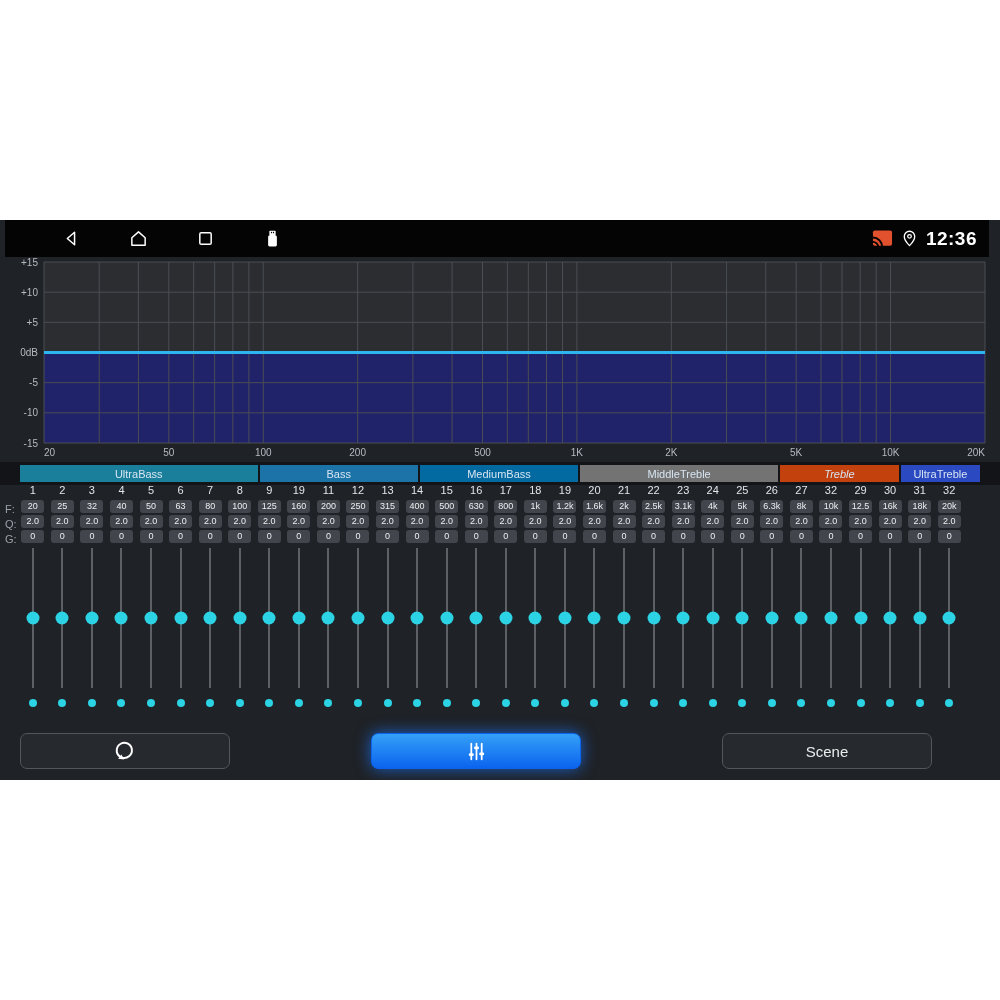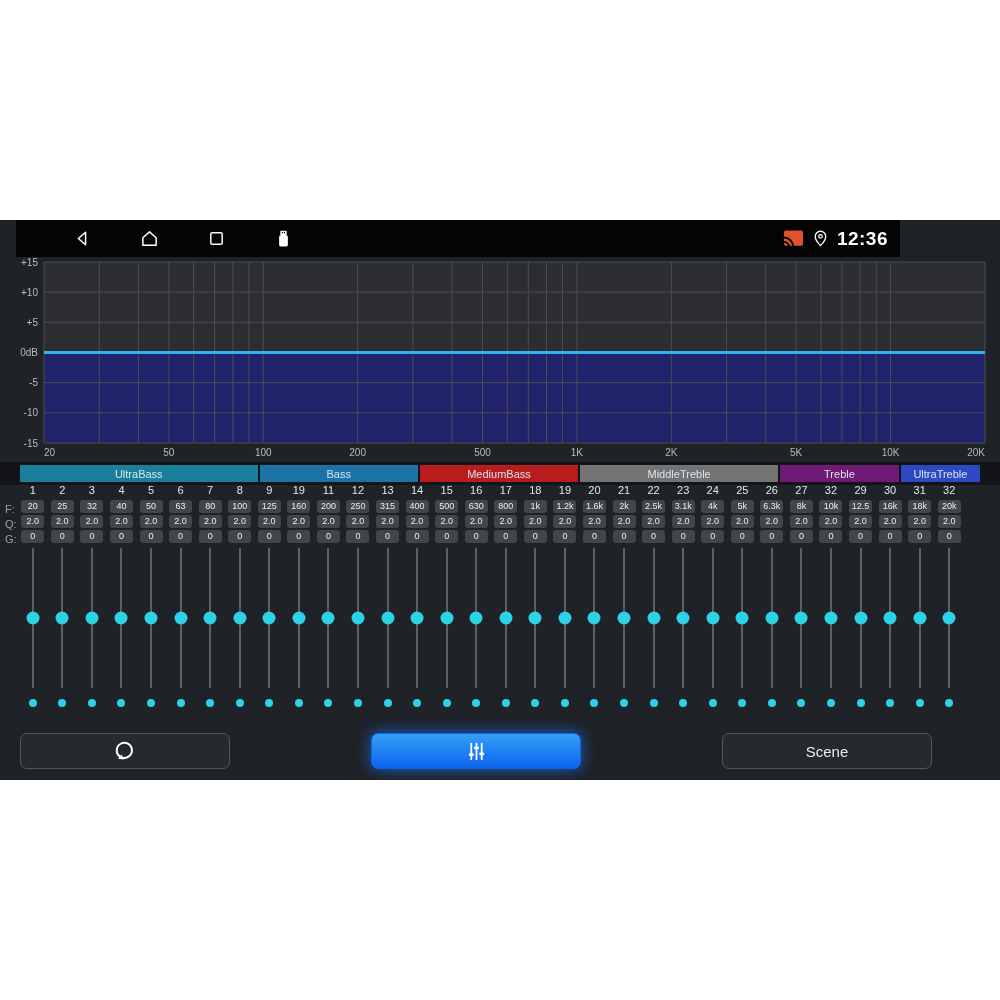--- a/index.html
+++ b/index.html
@@ -1,20 +1,20 @@
 <!DOCTYPE html>
 <html><head>
 <meta charset="utf-8">
 <style>
   html,body{margin:0;padding:0;width:1000px;height:1000px;background:#ffffff;
     font-family:"Liberation Sans",sans-serif;-webkit-font-smoothing:antialiased;}
   .panel{position:absolute;top:220px;left:0;width:1000px;height:560px;background:#1f2226;overflow:hidden;}
 
   
-  .status-bar{position:absolute;top:0;left:16px;width:884px;height:37px;background:#040404;text-align:right;}
+  .status-bar{position:absolute;top:0;left:5px;width:984px;height:37px;background:#040404;text-align:right;}
   .nav-icons{position:absolute;left:56px;top:0;height:37px;display:flex;align-items:center;gap:46px;}
   .nav-btn{width:21px;height:21px;display:flex;align-items:center;justify-content:center;}
   .status-right{position:absolute;right:12px;top:0;height:37px;display:flex;align-items:center;gap:7px;}
   .clock{color:#ffffff;font-size:19px;font-weight:700;letter-spacing:.5px;}
 
   
   .chart-wrap{position:absolute;top:36px;left:0;width:808px;height:208px;}
   #chart{position:absolute;inset:0;}
   #chart text{font:10px "Liberation Sans",sans-serif;}
 
@@ -153,23 +153,23 @@
         <text x="796.1538493867957" y="200" text-anchor="middle" fill="#b6bac2">5K</text>
         <text x="890.5769246933979" y="200" text-anchor="middle" fill="#b6bac2">10K</text>
         <text x="985" y="200" text-anchor="end" fill="#b6bac2">20K</text>
       </svg>
   </div>
 
   <div class="band-strip"></div>
   <div class="band-row">
       <div class="band-seg" style="flex: 6 1 0%; background: rgb(26, 127, 155);">UltraBass</div>
       <div class="band-seg" style="flex: 4 1 0%; background: rgb(28, 115, 168);">Bass</div>
-      <div class="band-seg" style="flex: 4 1 0%; background: #b91c1c;">MediumBass</div>
+      <div class="band-seg" style="flex: 4 1 0%; background: #0369a1;">MediumBass</div>
       <div class="band-seg" style="flex: 5 1 0%; background: #737373;">MiddleTreble</div>
-      <div class="band-seg" style="flex: 3 1 0%; background: #701a75;">Treble</div>
+      <div class="band-seg" style="flex: 3 1 0%; background: #c2410c; font-style: italic;">Treble</div>
       <div class="band-seg" style="flex: 2 1 0%; background: rgb(43, 73, 193);">UltraTreble</div>
     </div>
 
   <div class="row-label" style="top:283px">F:</div>
   <div class="row-label" style="top:298px">Q:</div>
   <div class="row-label" style="top:313px">G:</div>
   <div class="grid">
     <div class="num-row">
         <div class="num-cell">1</div>
         <div class="num-cell">2</div>

